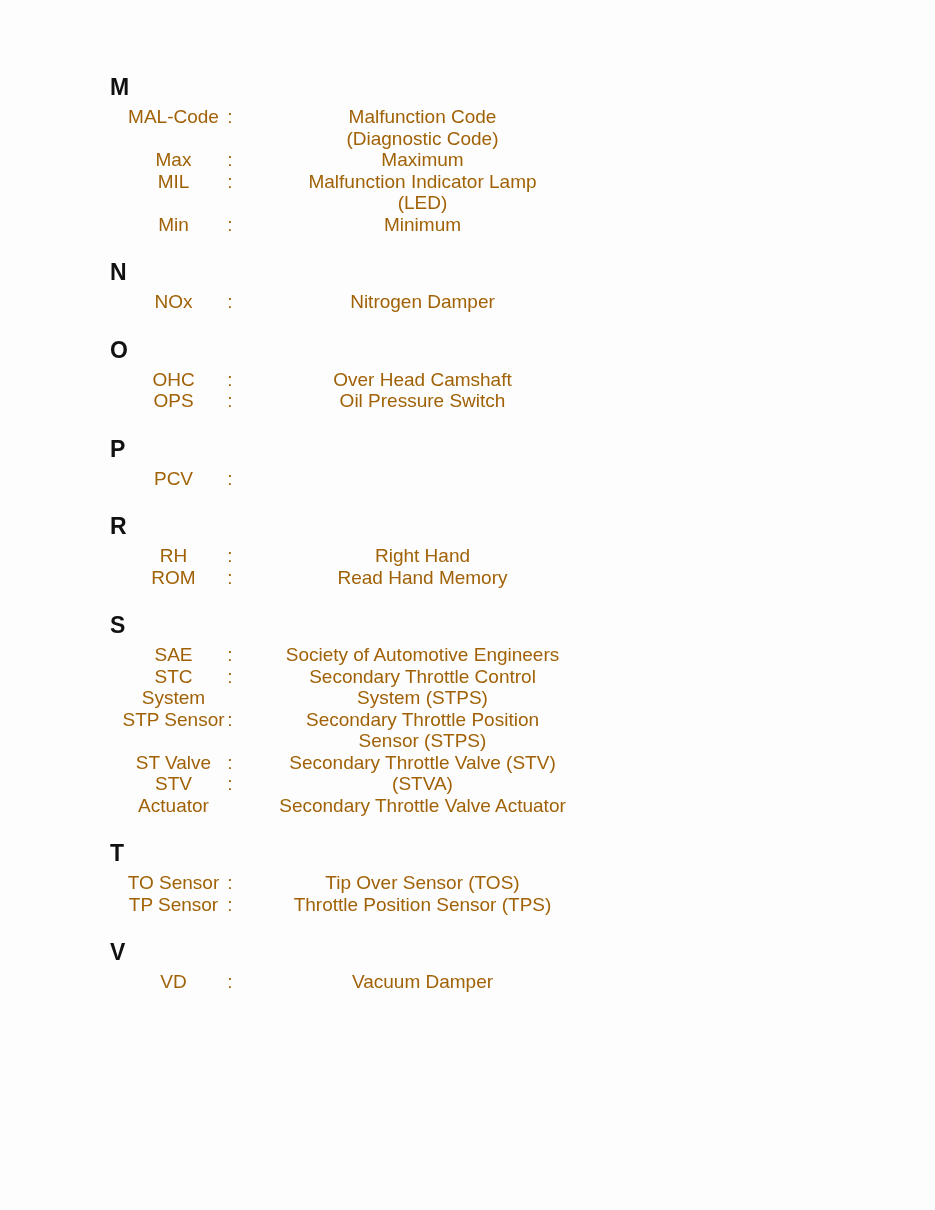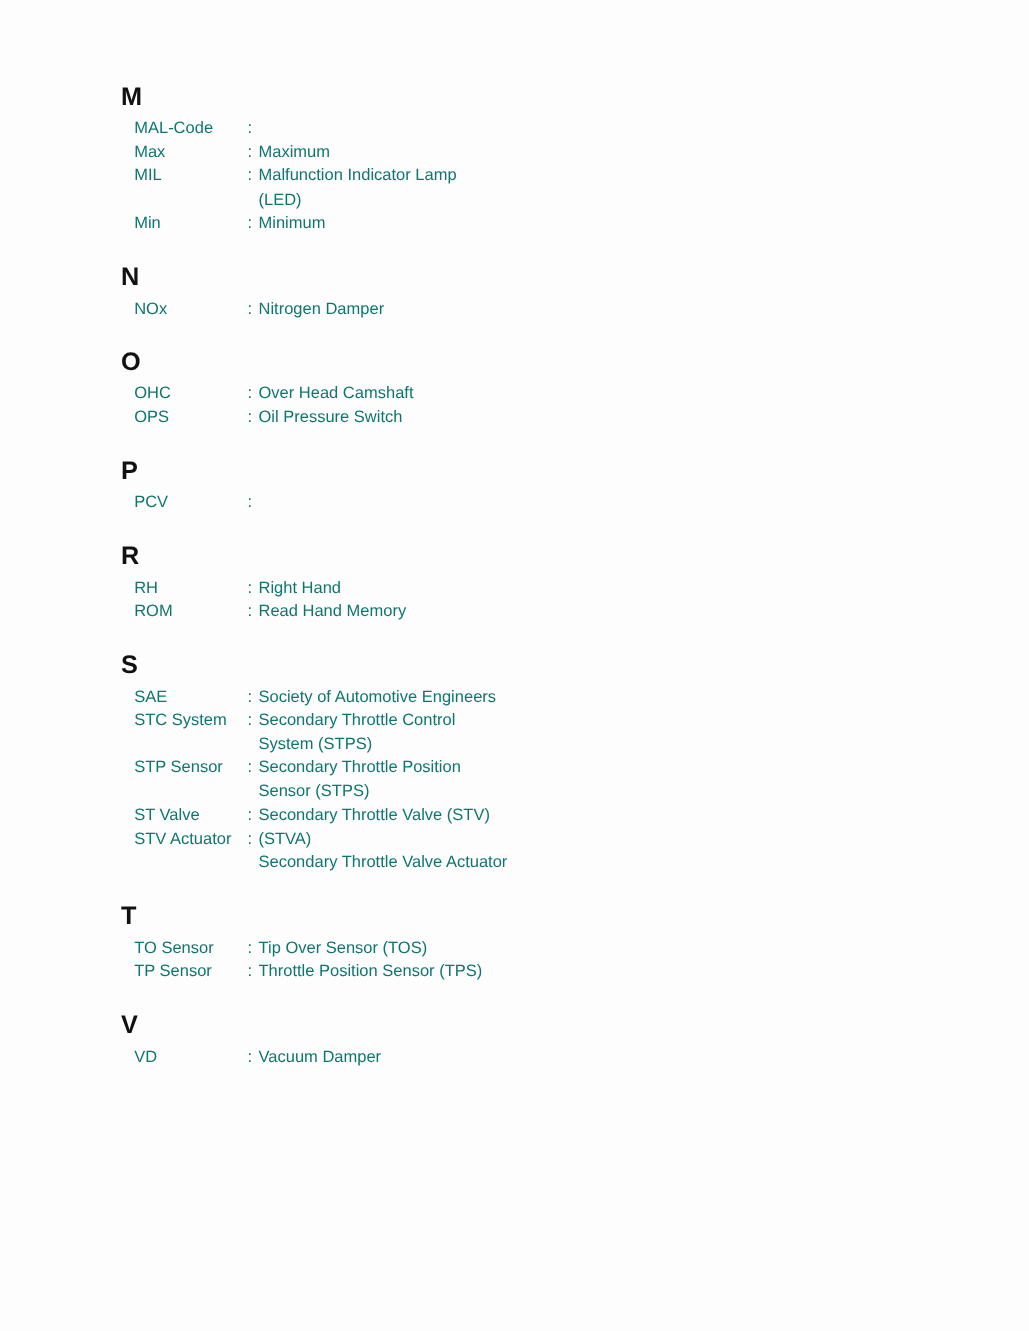--- a/index.html
+++ b/index.html
@@ -35,23 +35,24 @@
     line-height: 26px;
     font-weight: bold;
     color: #111;
   }
   .entries {
     padding-left: 12px;
   }
   .entry {
     display: flex;
     align-items: flex-start;
-    font-size: 15px;
+    font-size: 19px;
     line-height: 21.5px;
-    color: #0f766e;
+    color: #a16207;
+    text-align: center;
   }
   .term {
     flex: 0 0 103px;
     width: 103px;
   }
   .sep {
     flex: 0 0 10px;
     width: 10px;
   }
   .def {
@@ -65,20 +66,24 @@
 <body>
 
 <div class="page">
   <div class="content">
   <section class="section">
     <h2 class="section-letter">M</h2>
     <div class="entries">
   <div class="entry">
     <span class="term">MAL-Code</span>
     <span class="sep">:</span>
+    <div class="def">
+              <div class="def-line">Malfunction Code</div>
+              <div class="def-line">(Diagnostic Code)</div>
+            </div>
   </div>
 
   <div class="entry">
     <span class="term">Max</span>
     <span class="sep">:</span>
     <div class="def">
               <div class="def-line">Maximum</div>
             </div>
   </div>
 

